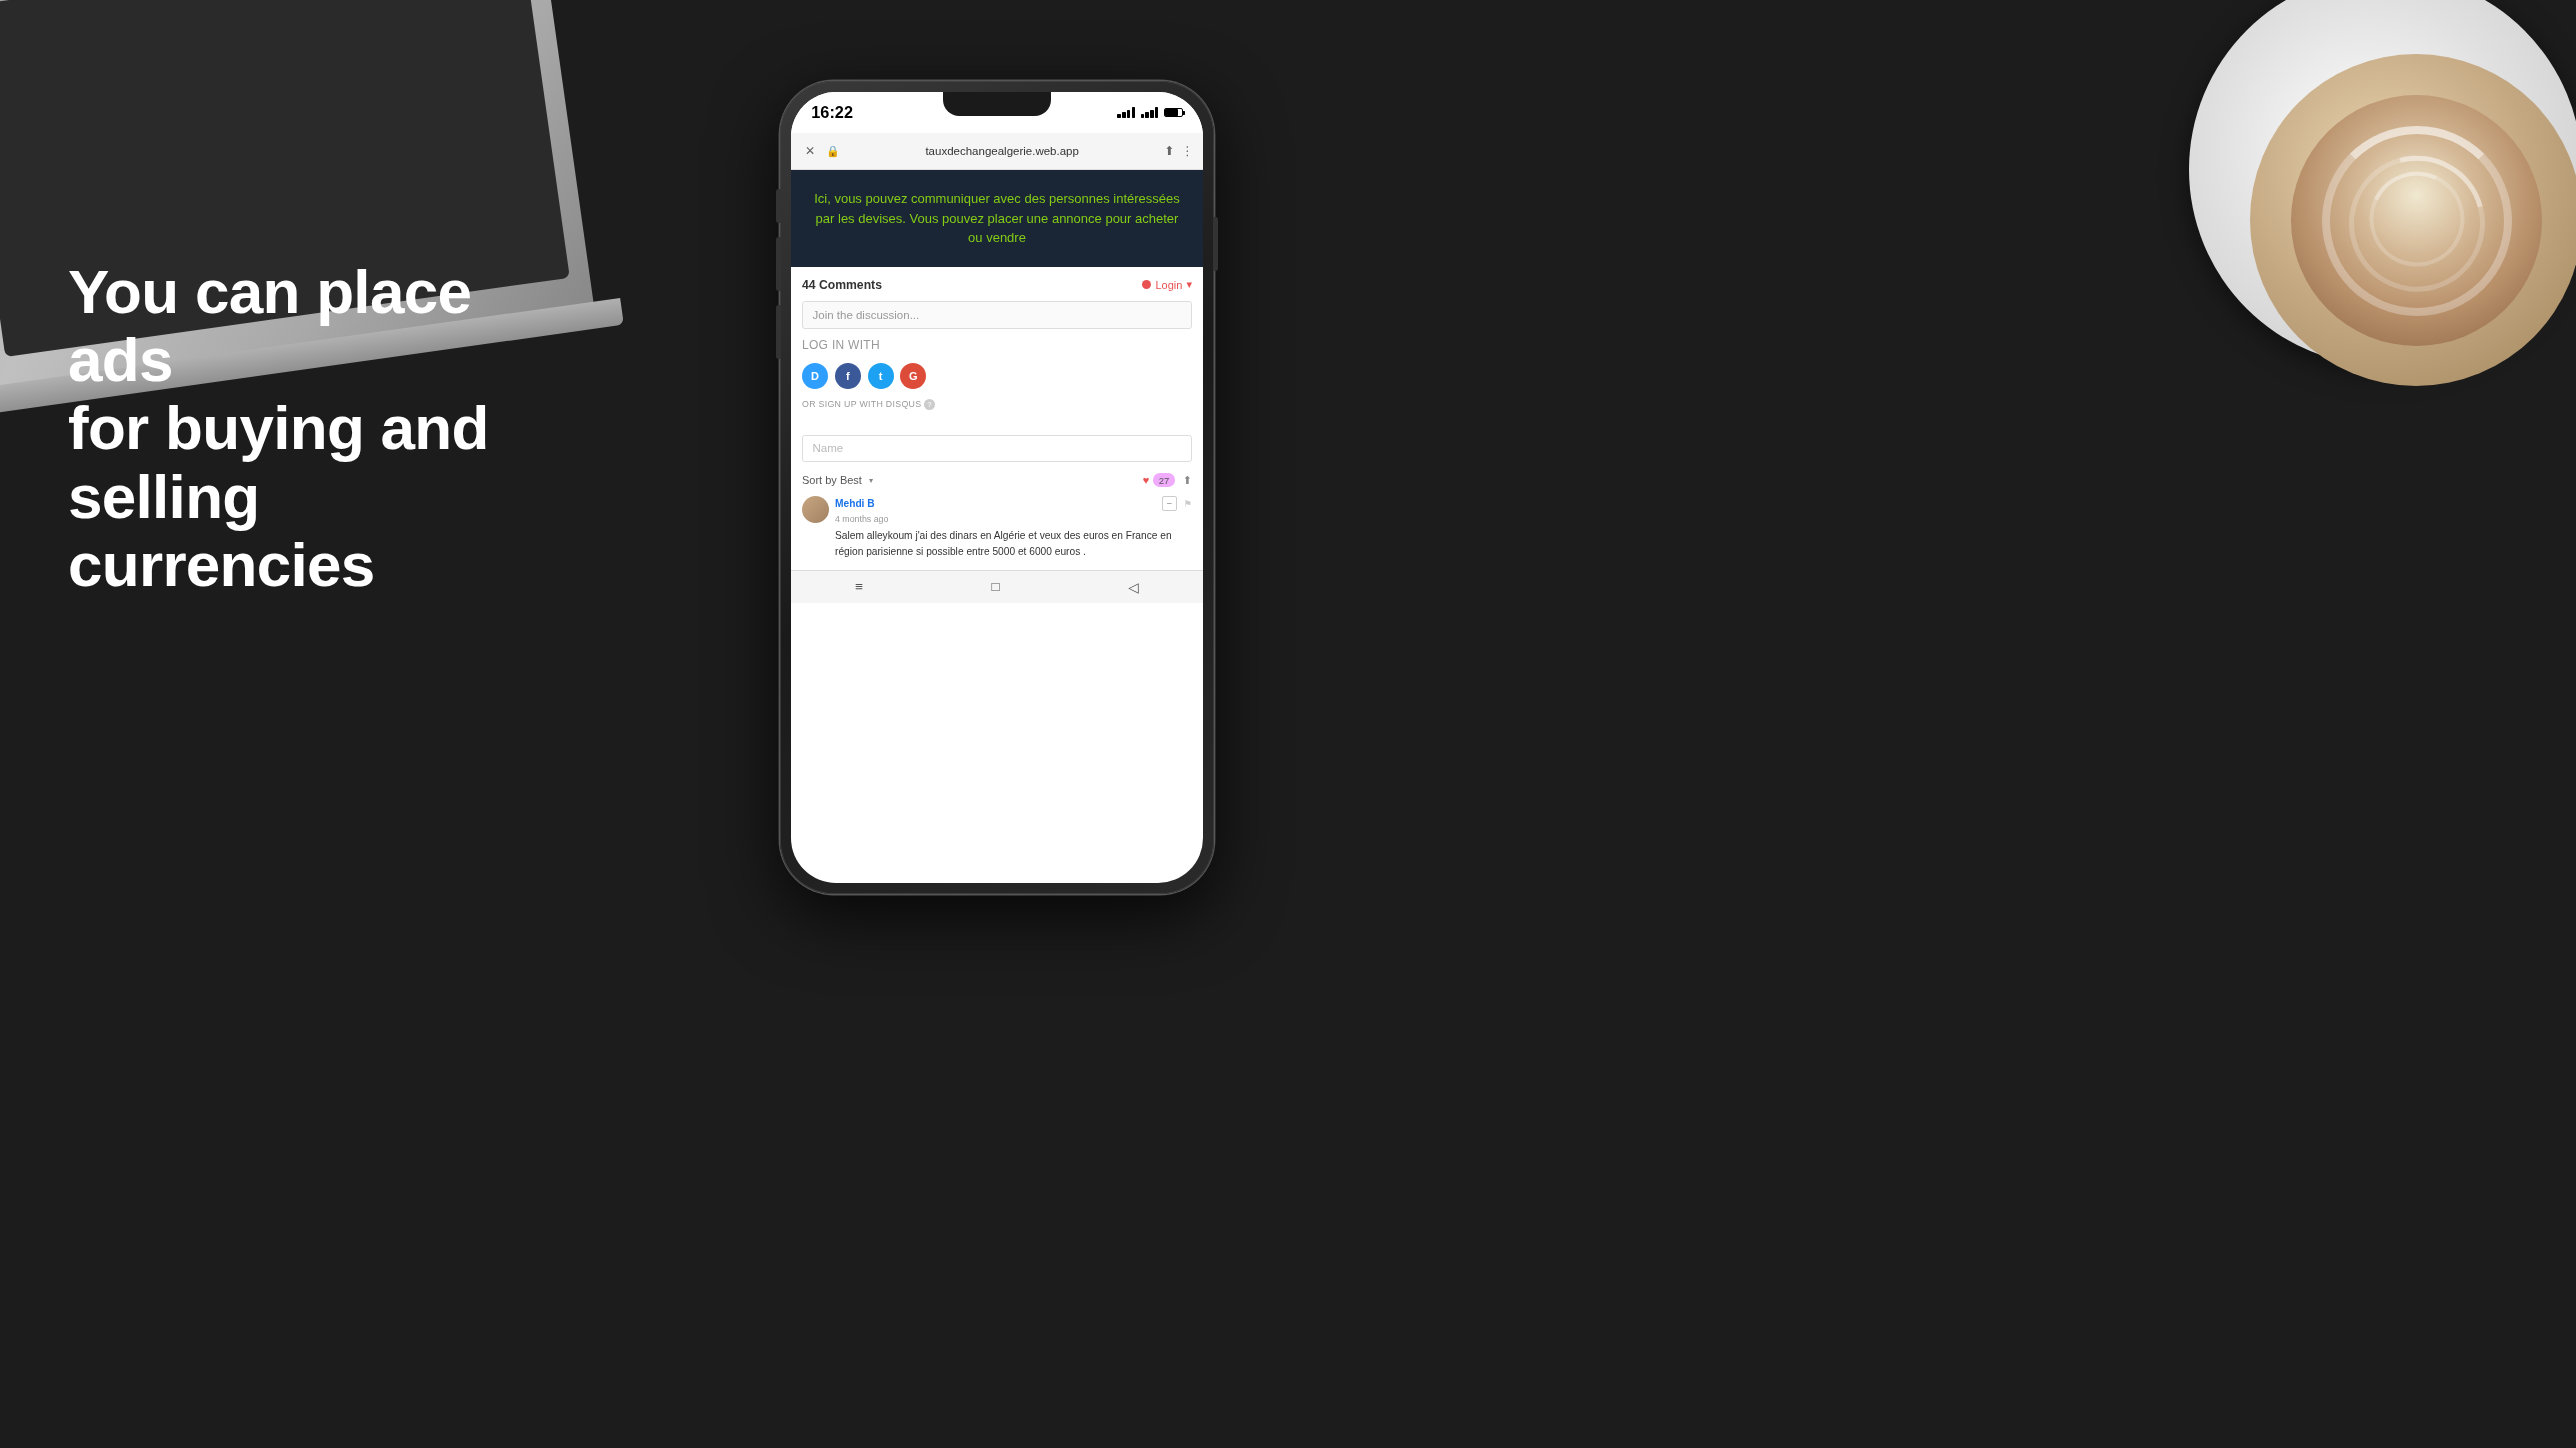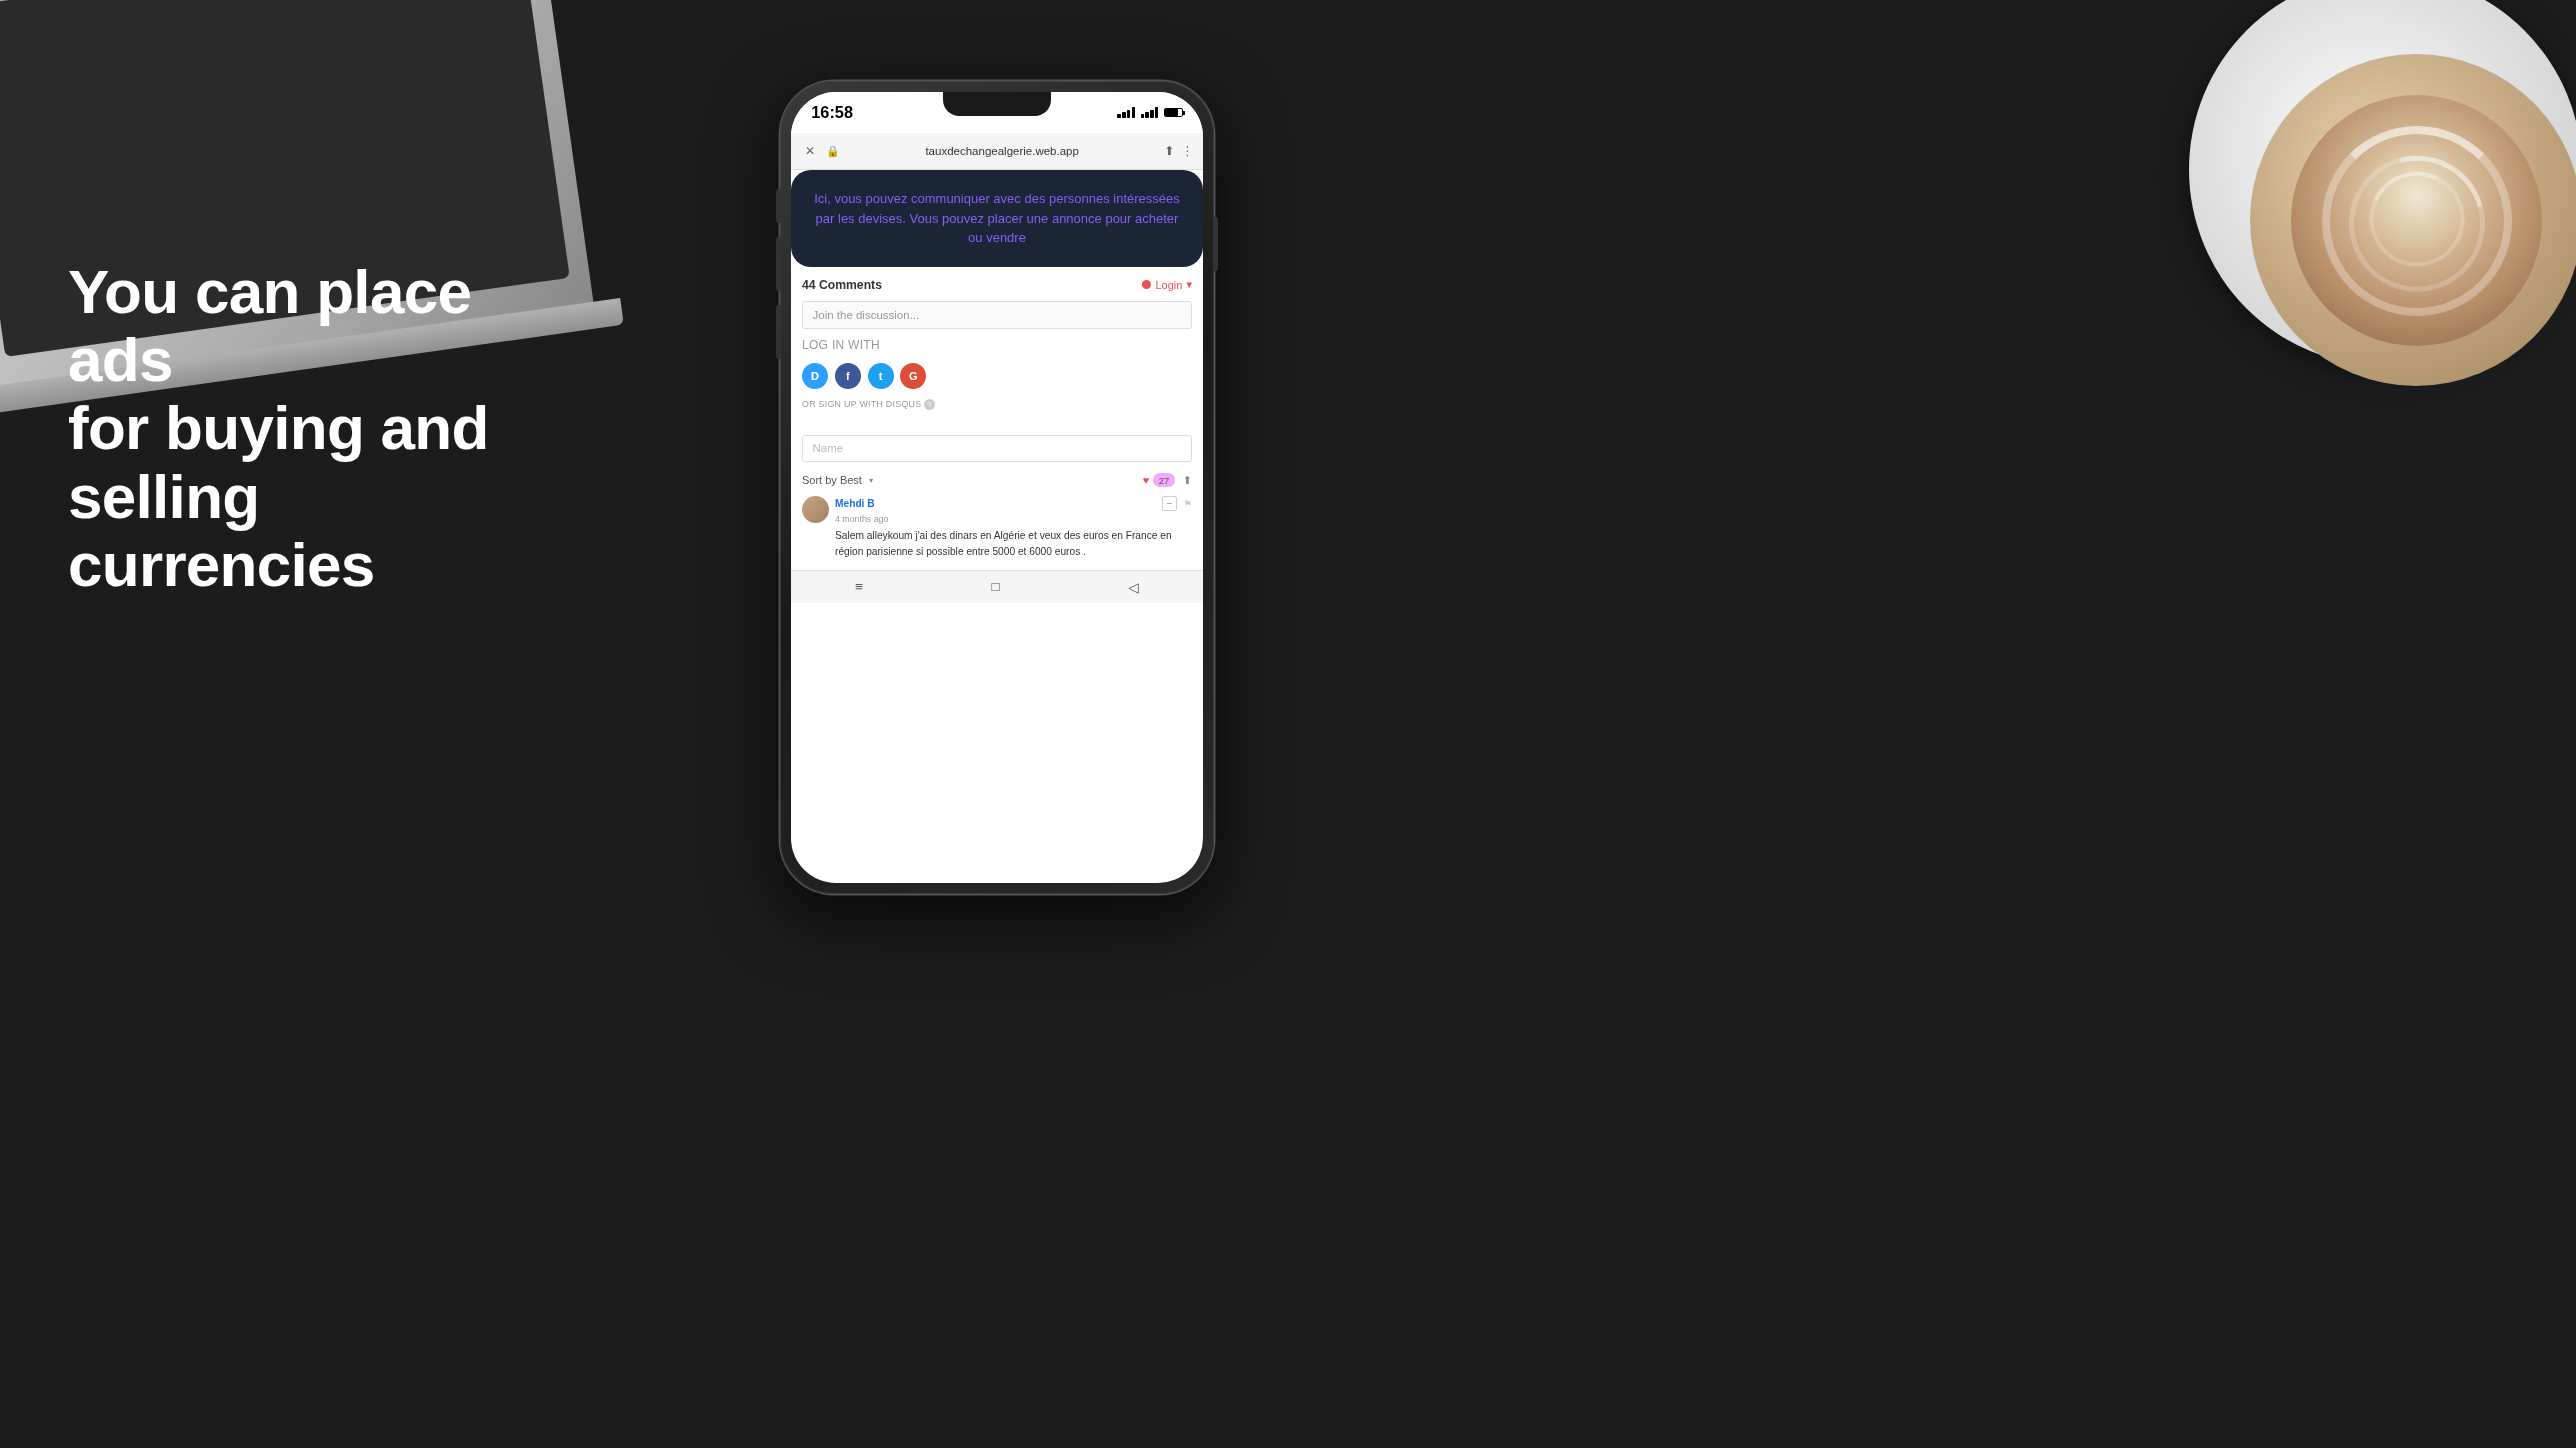--- a/index.html
+++ b/index.html
@@ -268,24 +268,23 @@
     .browser-menu {
       font-size: 12.2px;
       color: #666;
     }
 
     
     .app-content {
       background: #1a2535;
       padding: 19px 16.3px;
       text-align: center;
-      color: #8b5cf6;
+      color: #84cc16;
       font-size: 13px;
       line-height: 1.5;
-      border-radius: 20px;
     }
 
     
     .comments-section {
       background: #fff;
       padding: 11px;
       flex: 1;
     }
     .comments-header {
       display: flex;
@@ -579,21 +578,21 @@
     <div class="phone-side-btn-right"></div>
     <div class="phone-side-btn-left1"></div>
     <div class="phone-side-btn-left2"></div>
     <div class="phone-side-btn-left3"></div>
 
     <div class="phone-inner">
 
       <div class="notch"></div>
 
       <div class="status-bar">
-        <span class="status-time">16:58</span>
+        <span class="status-time">16:22</span>
         <div class="status-icons">
           <div class="signal-bar">
             <span style="height:4.1px"></span>
             <span style="height:6.1px"></span>
             <span style="height:8.1px"></span>
             <span style="height:10.2px"></span>
           </div>
           <div class="signal-bar">
             <span style="height:4.1px"></span>
             <span style="height:6.1px"></span>

